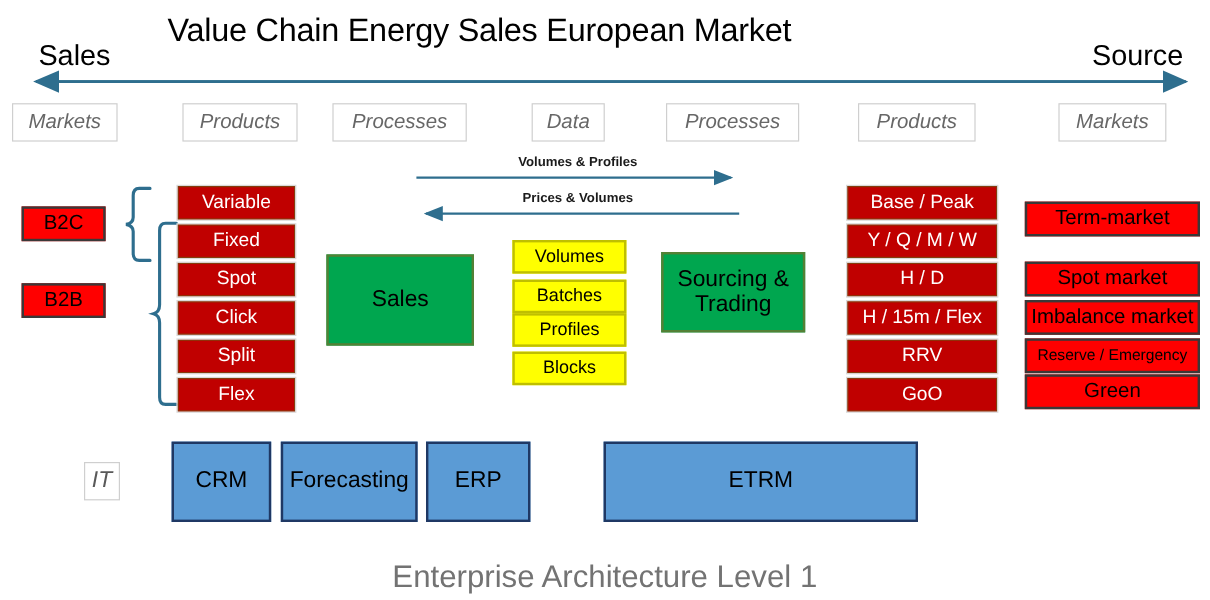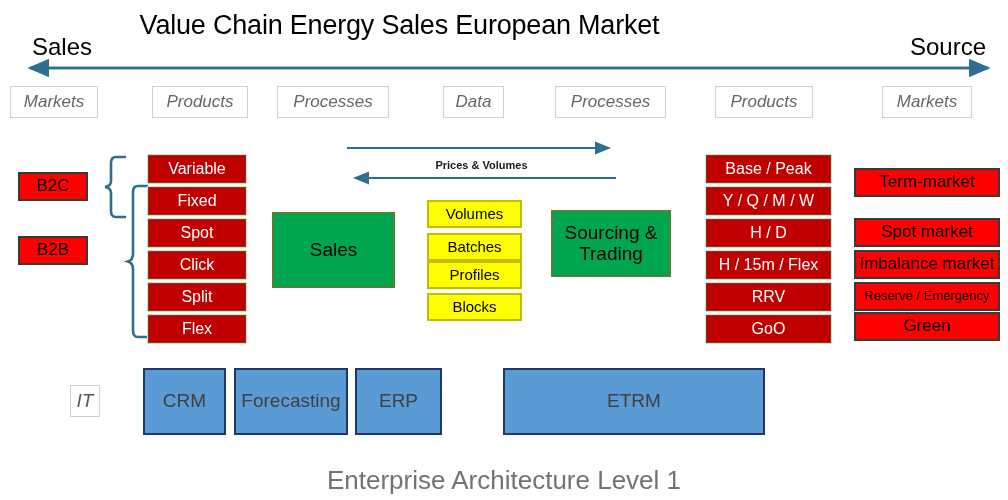--- a/index.html
+++ b/index.html
@@ -105,21 +105,21 @@
   }
   .yellow {
     background: #FFFF00;
     border: 2px solid #BFBF00;
     color: #000000;
     font-size: 15px;
   }
   .blue {
     background: #5B9BD5;
     border: 2px solid #1F3864;
-    color: #404040;
+    color: #000000;
     font-size: 19px;
     text-align: center;
   }
   .it-tag {
     border: 1px solid #cfcfcf;
     background: #ffffff;
     color: #595959;
     font-style: italic;
     font-size: 19px;
     display: flex;
@@ -154,20 +154,21 @@
   </div>
 
   <div class="abs hdr-box" style="left:10px;width:88px;">Markets</div>
   <div class="abs hdr-box" style="left:152px;width:96px;">Products</div>
   <div class="abs hdr-box" style="left:277px;width:112px;">Processes</div>
   <div class="abs hdr-box" style="left:443px;width:61px;">Data</div>
   <div class="abs hdr-box" style="left:555px;width:111px;">Processes</div>
   <div class="abs hdr-box" style="left:715px;width:98px;">Products</div>
   <div class="abs hdr-box" style="left:882px;width:90px;">Markets</div>
 
+  <div class="abs flow-label" style="left:347px;top:129px;width:269px;">Volumes &amp; Profiles</div>
   <div class="abs" style="left:347px;top:143px;">
     <svg width="275" height="10" viewBox="0 0 275 10">
       <defs>
         <marker id="far-r" markerWidth="8" markerHeight="8" refX="7" refY="4" orient="auto">
           <path d="M0,0.8 L8,4 L0,7.2 z" fill="#2E6E8E"></path>
         </marker>
       </defs>
       <line x1="0" y1="5" x2="262" y2="5" stroke="#2E6E8E" stroke-width="2" marker-end="url(#far-r)"></line>
     </svg>
   </div>

